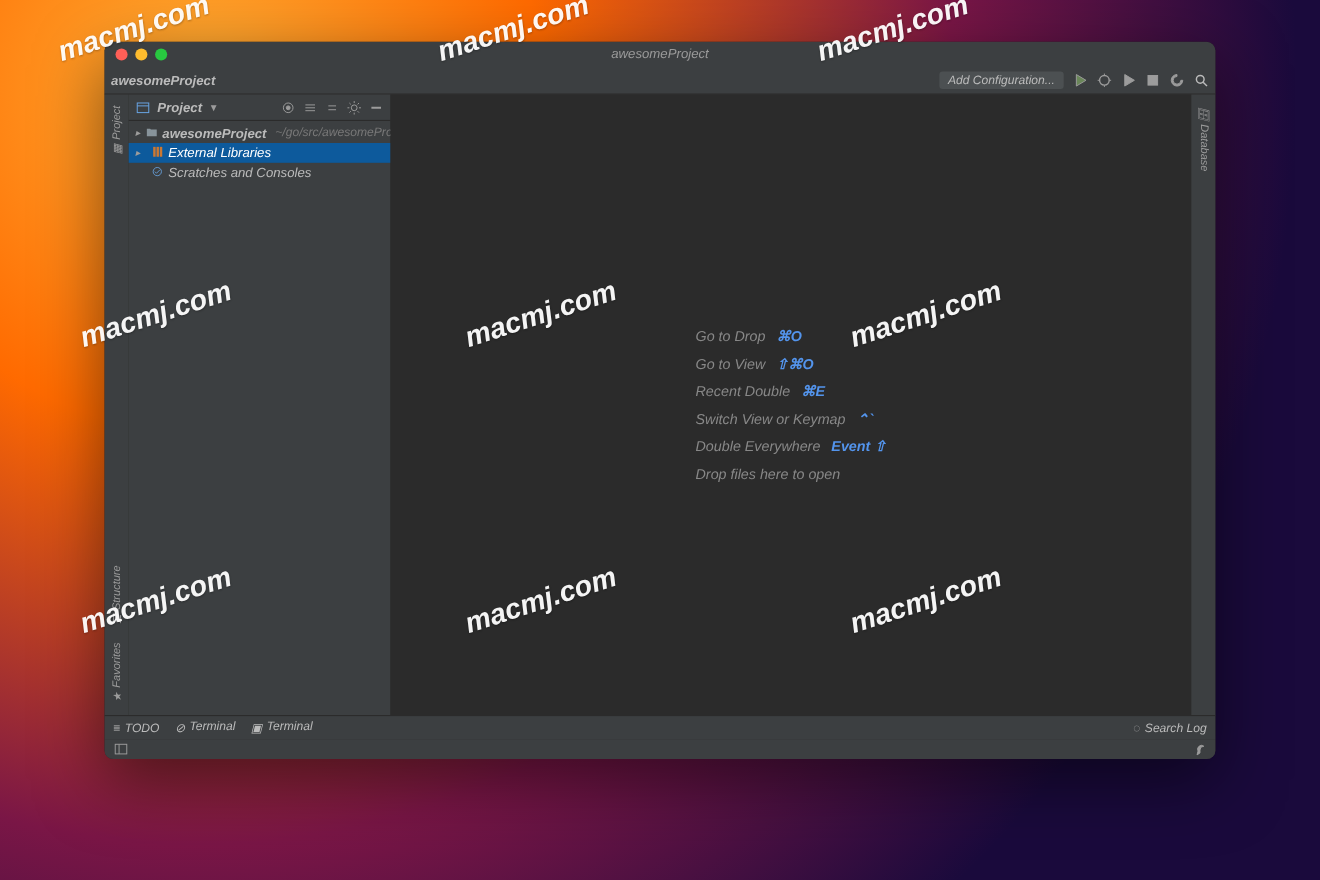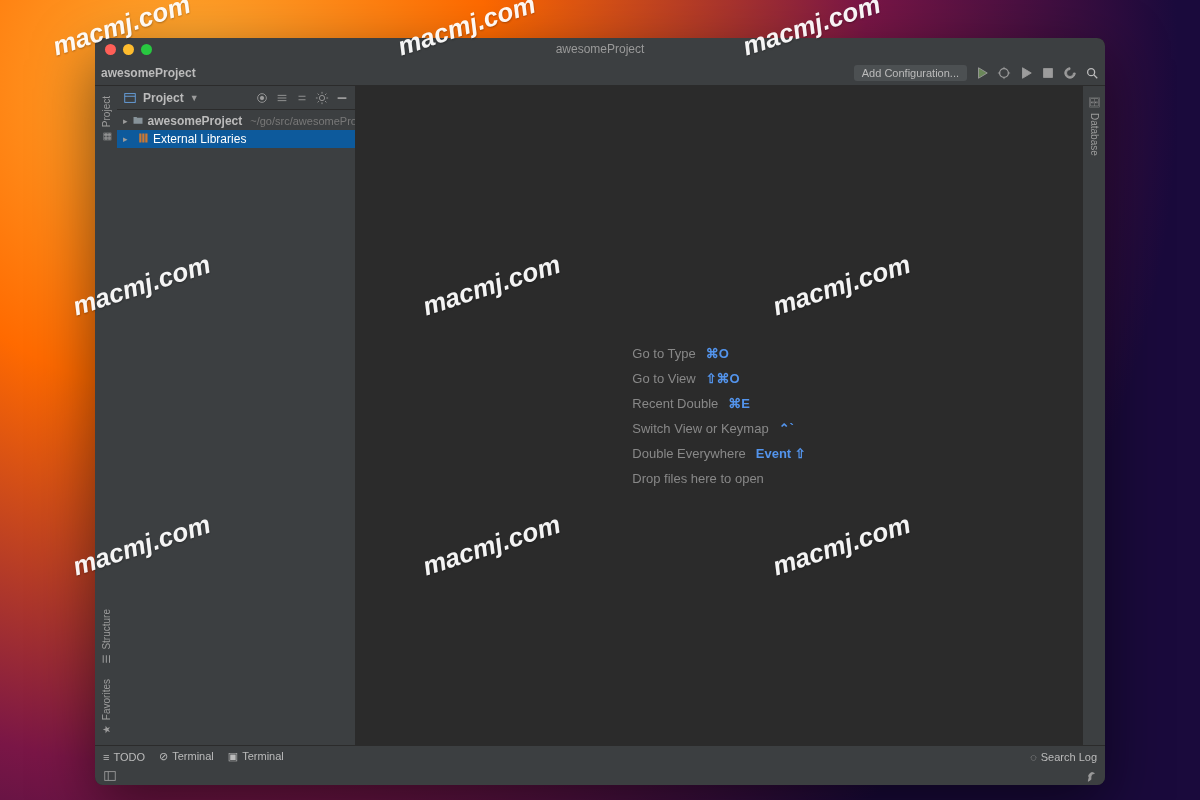--- a/index.html
+++ b/index.html
@@ -1,24 +1,25 @@
 <!DOCTYPE html>
 <html><head>
 <meta charset="utf-8">
 <style>
   * { margin:0; padding:0; box-sizing:border-box; font-family: -apple-system, "Segoe UI", sans-serif; }
   html,body { width:1200px; height:800px; overflow:hidden; }
   body {
     background: radial-gradient(circle at 15% 10%, #ffad33 0%, #ff6a00 25%, #7a1646 55%, #1a0a3c 80%);
   }
   .window {
-    position:absolute; left:95px; top:38px; width:1010px; height:747px;
+    position:absolute; left:95px; top:38px; width:1010px; height:652px;
     background:#2b2b2b; border-radius:8px; box-shadow:0 20px 60px rgba(0,0,0,.5);
     display:flex; flex-direction:column; color:#bbb; font-size:12px;
     overflow:hidden;
+    font-style:italic;
   }
   .titlebar {
     height:22px; background:#3c3f41; display:flex; align-items:center;
     border-top-left-radius:8px; border-top-right-radius:8px;
     position:relative;
   }
   .traffic { display:flex; gap:7px; padding-left:10px; }
   .dot { width:11px; height:11px; border-radius:50%; }
   .dot.r{background:#ff5f57;} .dot.y{background:#febc2e;} .dot.g{background:#28c840;}
   .titlebar .title { position:absolute; left:0; right:0; text-align:center; font-size:12px; color:#9a9a9a; }
@@ -212,27 +213,35 @@
         </div>
         <div class="tree-row sel">
           <span class="tw">▸</span>
           <span><svg viewBox="0 0 16 16">
                 <rect x="3" y="2" width="3" height="12" fill="#cc7832"></rect>
                 <rect x="7" y="2" width="3" height="12" fill="#cc7832"></rect>
                 <rect x="11" y="2" width="3" height="12" fill="#cc7832"></rect>
               </svg></span>
           <span>External Libraries</span>
         </div>
+        <div class="tree-row">
+          <span class="tw" style="visibility:hidden">▸</span>
+          <span><svg viewBox="0 0 16 16">
+                <circle cx="8" cy="8" r="5" fill="none" stroke="#6aa7e8"></circle>
+                <path d="M5 8l2 2 4-4" stroke="#6aa7e8" fill="none"></path>
+              </svg></span>
+          <span>Scratches and Consoles</span>
+        </div>
       </div>
     </div>
 
     <div class="editor">
       <div class="hints">
         <div class="hint">
-          <span>Go to Type</span>
+          <span>Go to Drop</span>
           <span class="key">⌘O</span>
         </div>
         <div class="hint">
           <span>Go to View</span>
           <span class="key">⇧⌘O</span>
         </div>
         <div class="hint">
           <span>Recent Double</span>
           <span class="key">⌘E</span>
         </div>

